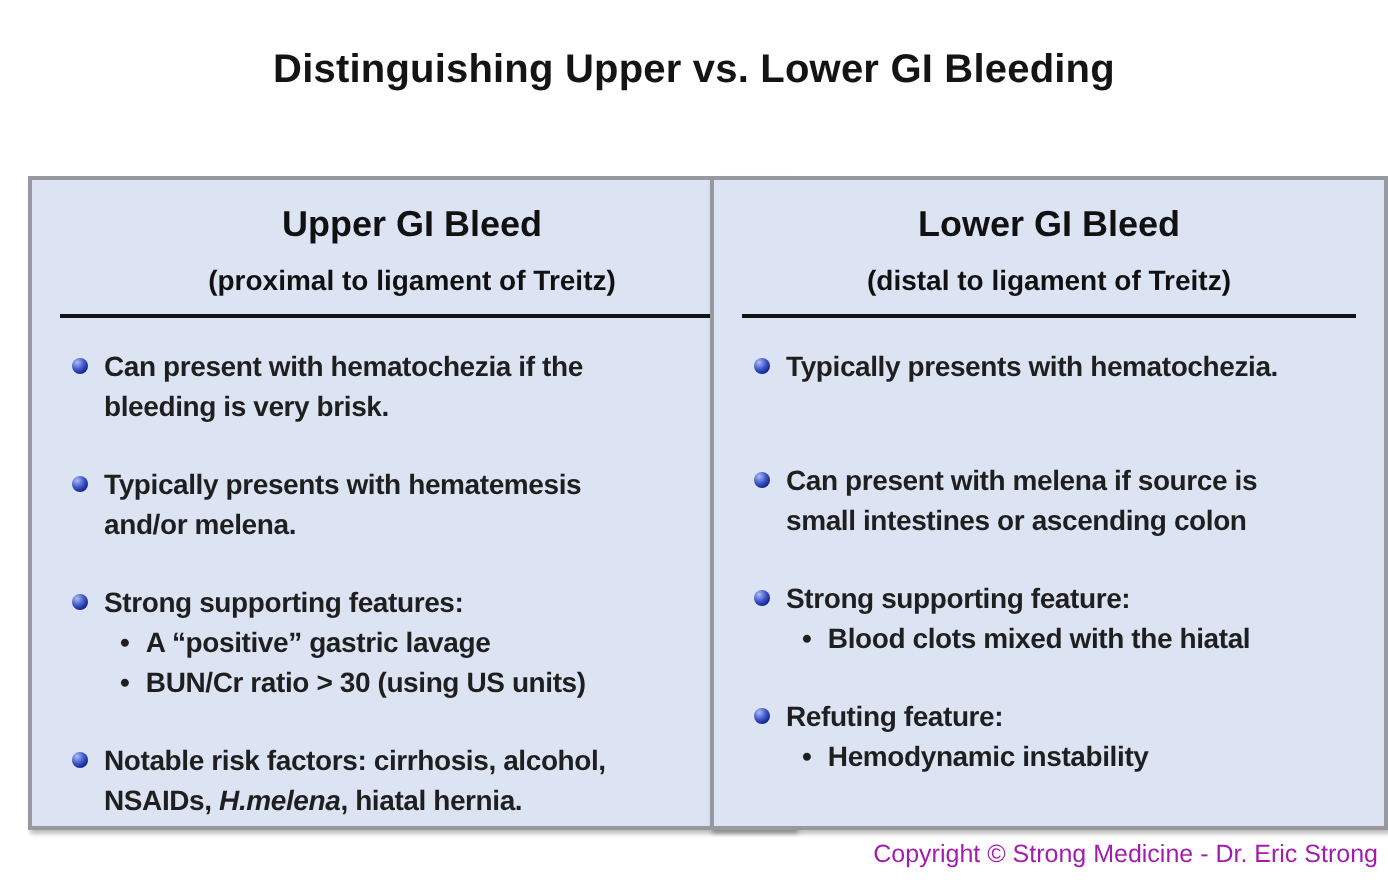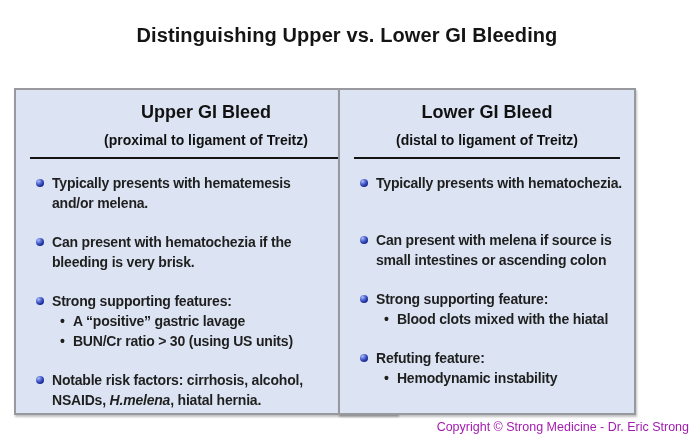--- a/index.html
+++ b/index.html
@@ -17,21 +17,21 @@
     letter-spacing: 0.1px;
   }
   .panel {
     position: absolute; top: 88px; height: 327px;
     box-sizing: border-box;
     background: #dce4f3;
     border: 2px solid #97999e;
     box-shadow: 1px 2px 2px rgba(0,0,0,0.25);
   }
   .panel-upper { left: 14px;  width: 384px; }
-  .panel-lower { left: 338px; width: 298px; }
+  .panel-lower { left: 355px; width: 339px; }
   .panel-title {
     margin: 12px 0 0; text-align: center;
     font-size: 18px; font-weight: bold; color: #111111;
   }
   .panel-subtitle {
     margin: 9px 0 0; text-align: center;
     font-size: 14px; font-weight: bold; color: #111111;
     line-height: 16px;
   }
   .divider { height: 2px; background: #141414; margin: 9px 14px 0 14px; }
@@ -64,27 +64,27 @@
 <div class="slide-title">Distinguishing Upper vs. Lower GI Bleeding</div>
 
 <div class="panel panel-upper">
   <div class="panel-title">Upper GI Bleed</div>
   <div class="panel-subtitle">(proximal to ligament of Treitz)</div>
   <div class="divider"></div>
   <div class="bullets">
       <div class="bullet-group">
         <div class="bullet-row">
           <span class="sphere"></span>
-          <div class="btext">Typically presents with hematemesis<br>and/or melena.</div>
+          <div class="btext">Can present with hematochezia if the<br>bleeding is very brisk.</div>
         </div>
       </div>
       <div class="bullet-group">
         <div class="bullet-row">
           <span class="sphere"></span>
-          <div class="btext">Can present with hematochezia if the<br>bleeding is very brisk.</div>
+          <div class="btext">Typically presents with hematemesis<br>and/or melena.</div>
         </div>
       </div>
       <div class="bullet-group">
         <div class="bullet-row">
           <span class="sphere"></span>
           <div class="btext">Strong supporting features:</div>
         </div>
         <div class="sub-row">
           <span class="dot">•</span>
           <div class="btext">A “positive” gastric lavage</div>

